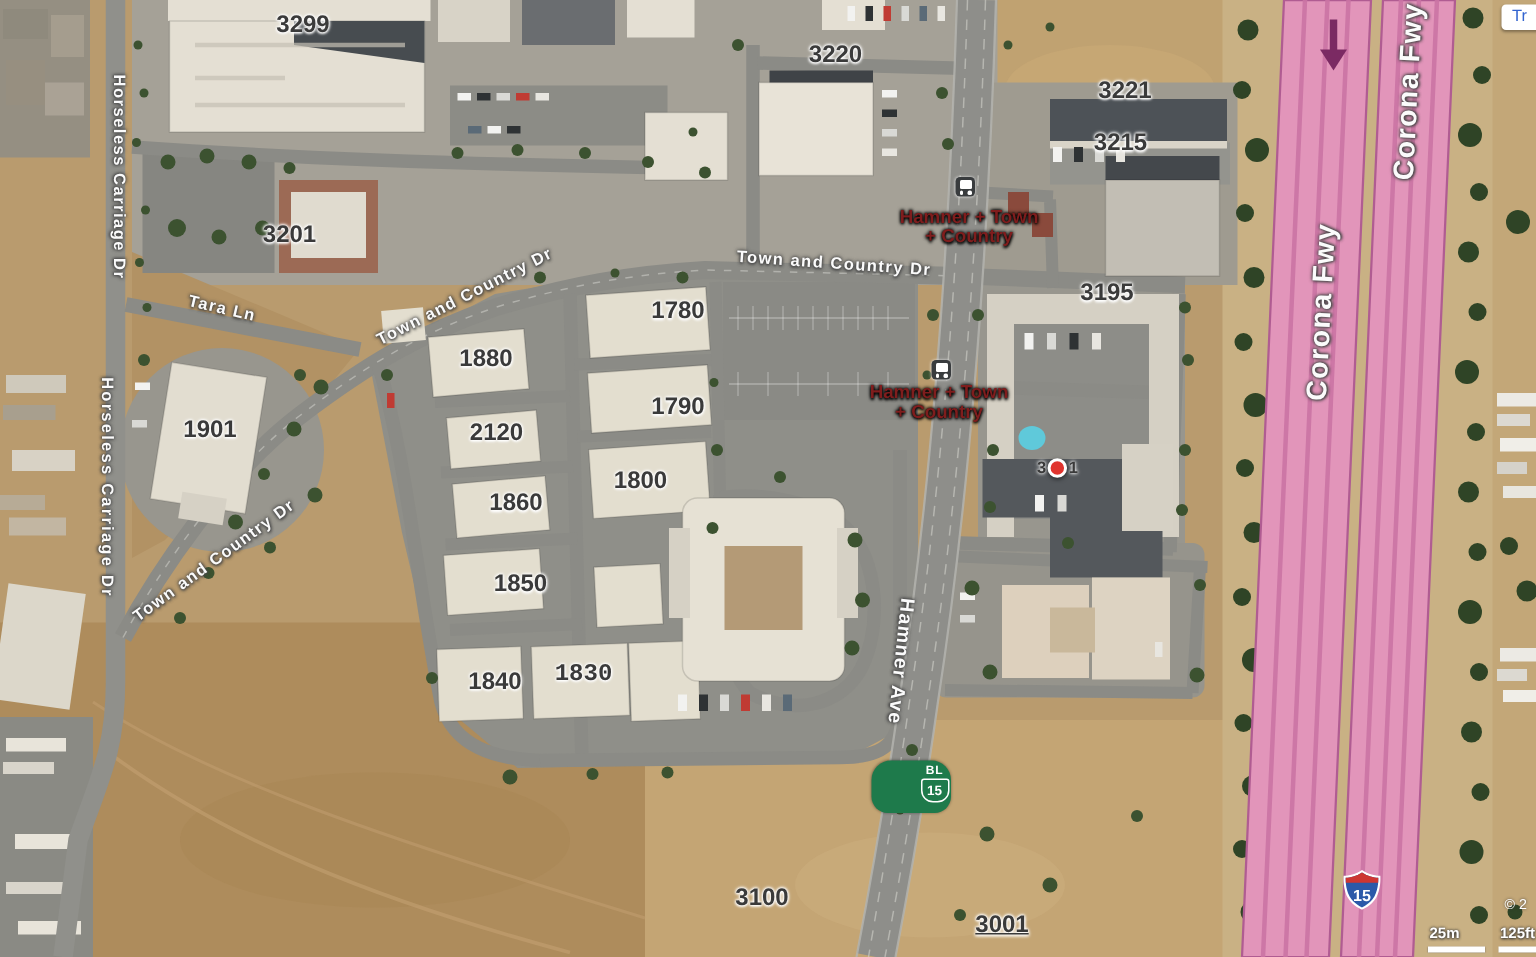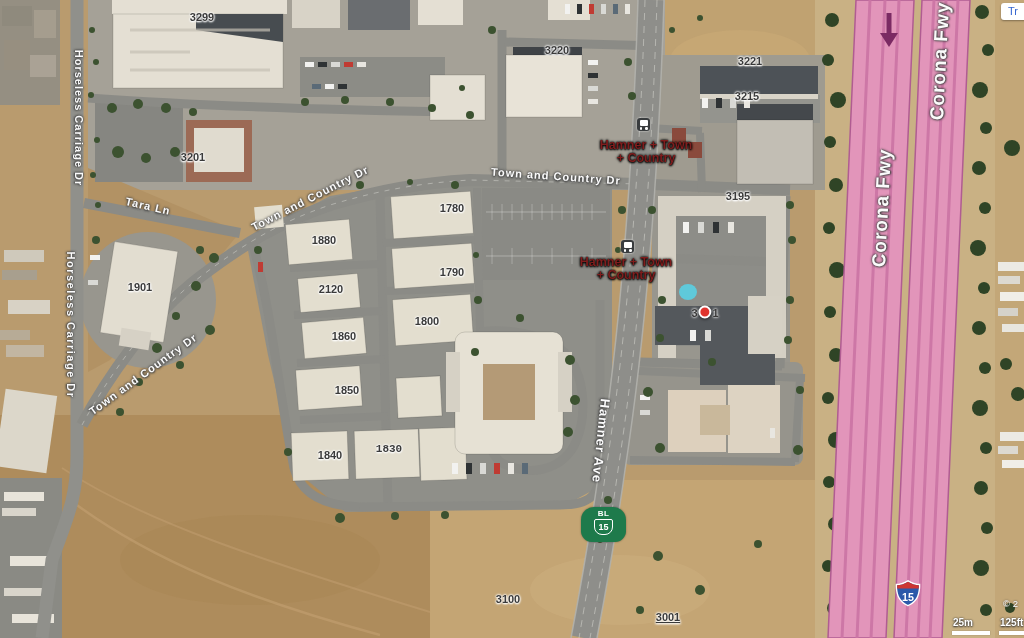--- a/index.html
+++ b/index.html
@@ -10,21 +10,21 @@
   }
   #map svg.base{position:absolute;left:0;top:0;}
   .lbl{position:absolute;white-space:nowrap;transform:translate(-50%,-50%) rotate(var(--rot,0deg));pointer-events:none;}
   .street{
     font-weight:bold;font-size:11px;letter-spacing:1px;color:#fbfbfb;
     text-shadow:0 0 2px #4e4e4e,0 1px 2px #454545,0 0 3px #3d3d3d;
   }
   .street.big{font-size:19px;letter-spacing:1px;}
   .street.med{font-size:13px;}
   .bldg{
-    font-weight:bold;font-size:11px;color:#3a3a3a;
+    font-weight:bold;font-size:16px;color:#3a3a3a;
     text-shadow:0 0 2px #fff,0 0 2px #fff,0 0 3px #fff,0 1px 2px #fff;
   }
   .transit{
     position:absolute;transform:translate(-50%,-50%);text-align:center;
     font-weight:bold;font-size:12.5px;line-height:12.5px;color:#7f1d1d;
     text-shadow:0 0 2px #000,0 0 3px #000,0 1px 2px #000;white-space:nowrap;pointer-events:none;
   }
   .busicon{
     position:absolute;width:13px;height:13px;background:#393c3e;border-radius:3px;
     box-shadow:0 0 2px rgba(255,255,255,.8);
@@ -34,22 +34,22 @@
   .busicon .w1{left:2.5px;} .busicon .w2{right:2.5px;}
   .marker-row{
     position:absolute;transform:translate(-50%,-50%);display:flex;align-items:center;gap:1px;
   }
   .marker-row .part{font-weight:bold;font-size:11px;color:#3a3a3a;text-shadow:0 0 2px #fff,0 0 3px #fff;}
   .marker-dot{
     width:9px;height:9px;background:#e0342e;border:2.5px solid #fff;border-radius:50%;
     box-shadow:0 1px 3px rgba(0,0,0,.55);
   }
   .bl-shield{
-    position:absolute;width:45px;height:35px;background:#1e7a4b;border-radius:13px 13px 11px 11px;
-    display:flex;flex-direction:column;align-items:center;box-shadow:0 0 2px rgba(0,0,0,.4);
+    position:absolute;width:22px;height:35px;background:#1e7a4b;border-radius:13px 13px 11px 11px;
+    display:flex;flex-direction:column;align-items:center;box-shadow:0 0 2px rgba(0,0,0,.4);padding-left:31px;
   }
   .bl-top{font-weight:bold;font-size:8px;line-height:10px;color:#fff;margin-top:2px;letter-spacing:.5px;}
   .bl-num{
     width:17px;height:14px;border:1.5px solid #fff;border-radius:2px 2px 8px 8px;
     color:#fff;font-weight:bold;font-size:9px;display:flex;align-items:center;justify-content:center;
   }
   .i15{position:absolute;}
   .traffic-btn{
     position:absolute;width:30px;height:17px;background:#fff;border-radius:3px;
     color:#3465d0;font-size:11px;line-height:17px;padding-left:7px;
@@ -372,21 +372,21 @@
   <div class="lbl street" style="left:71px;top:325px;--rot:90deg;letter-spacing:1.5px;">Horseless Carriage Dr</div>
   <div class="lbl street" style="left:148px;top:206px;--rot:13deg;">Tara Ln</div>
   <div class="lbl street" style="left:310px;top:198px;--rot:-27deg;">Town and Country Dr</div>
   <div class="lbl street" style="left:556px;top:176px;--rot:4deg;">Town and Country Dr</div>
   <div class="lbl street" style="left:143px;top:374px;--rot:-36deg;">Town and Country Dr</div>
   <div class="lbl street med" style="left:601px;top:441px;--rot:96deg;">Hamner Ave</div>
   <div class="lbl street big" style="left:882px;top:208px;--rot:-87deg;">Corona Fwy</div>
   <div class="lbl street big" style="left:940px;top:61px;--rot:-87deg;">Corona Fwy</div>
 
   <div class="lbl bldg" style="left:202px;top:17px;">3299</div>
-  <div class="lbl bldg" style="left:535px;top:50px;padding-left:44px;">3220</div>
+  <div class="lbl bldg" style="left:535px;top:37px;padding-left:44px;">3220</div>
   <div class="lbl bldg" style="left:750px;top:61px;">3221</div>
   <div class="lbl bldg" style="left:747px;top:96px;text-align:right;">3215</div>
   <div class="lbl bldg" style="left:193px;top:157px;">3201</div>
   <div class="lbl bldg" style="left:738px;top:196px;">3195</div>
   <div class="lbl bldg" style="left:452px;top:208px;">1780</div>
   <div class="lbl bldg" style="left:324px;top:240px;">1880</div>
   <div class="lbl bldg" style="left:452px;top:272px;">1790</div>
   <div class="lbl bldg" style="left:331px;top:289px;">2120</div>
   <div class="lbl bldg" style="left:427px;top:321px;">1800</div>
   <div class="lbl bldg" style="left:344px;top:336px;">1860</div>

